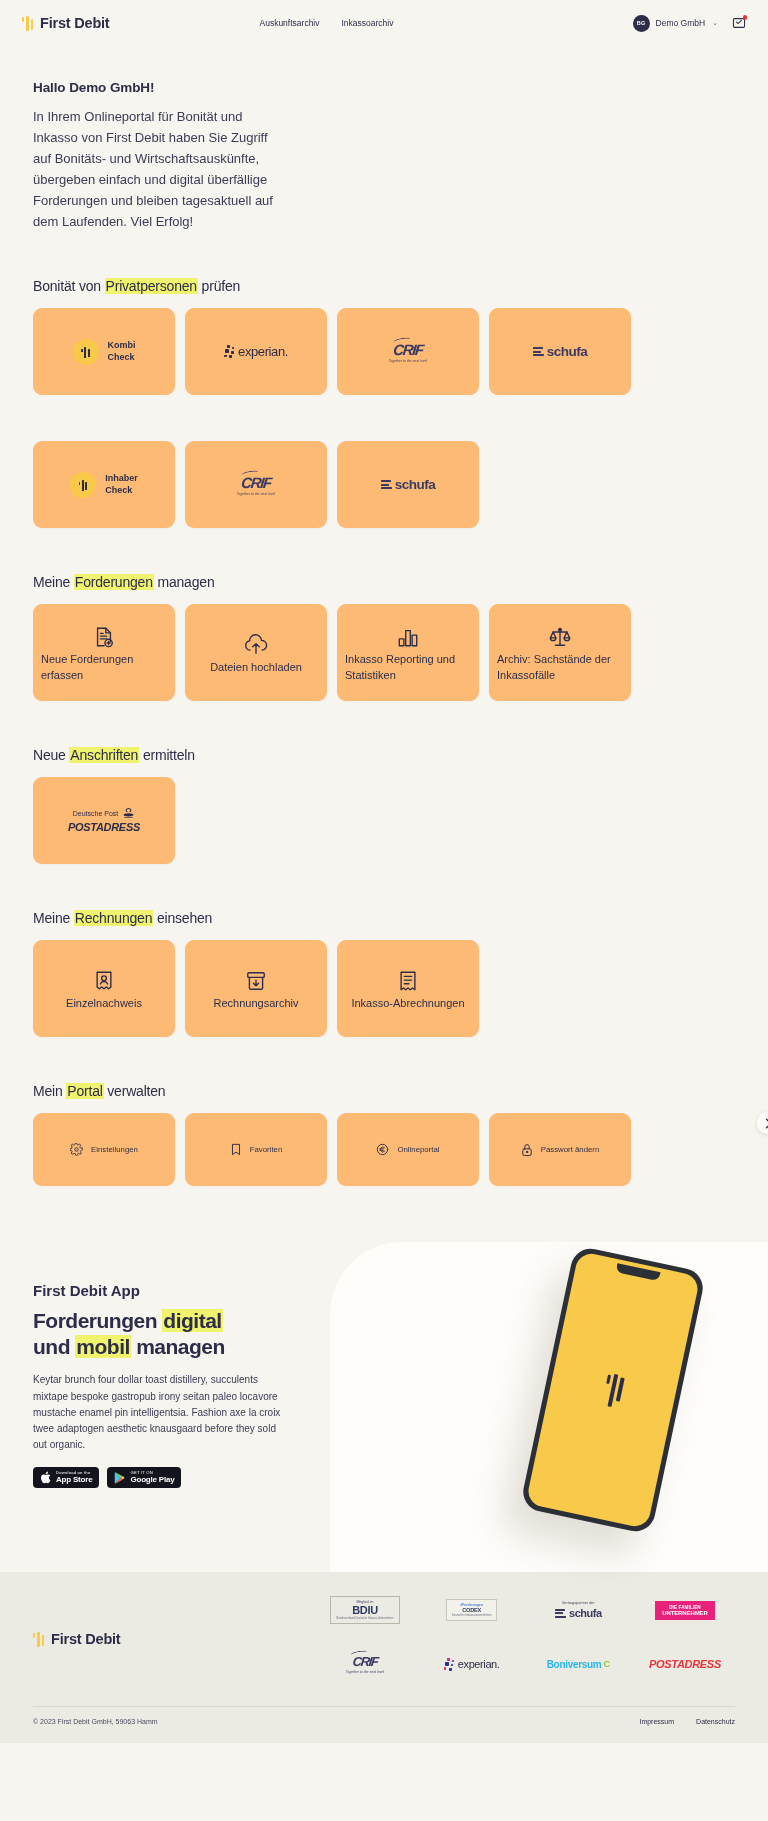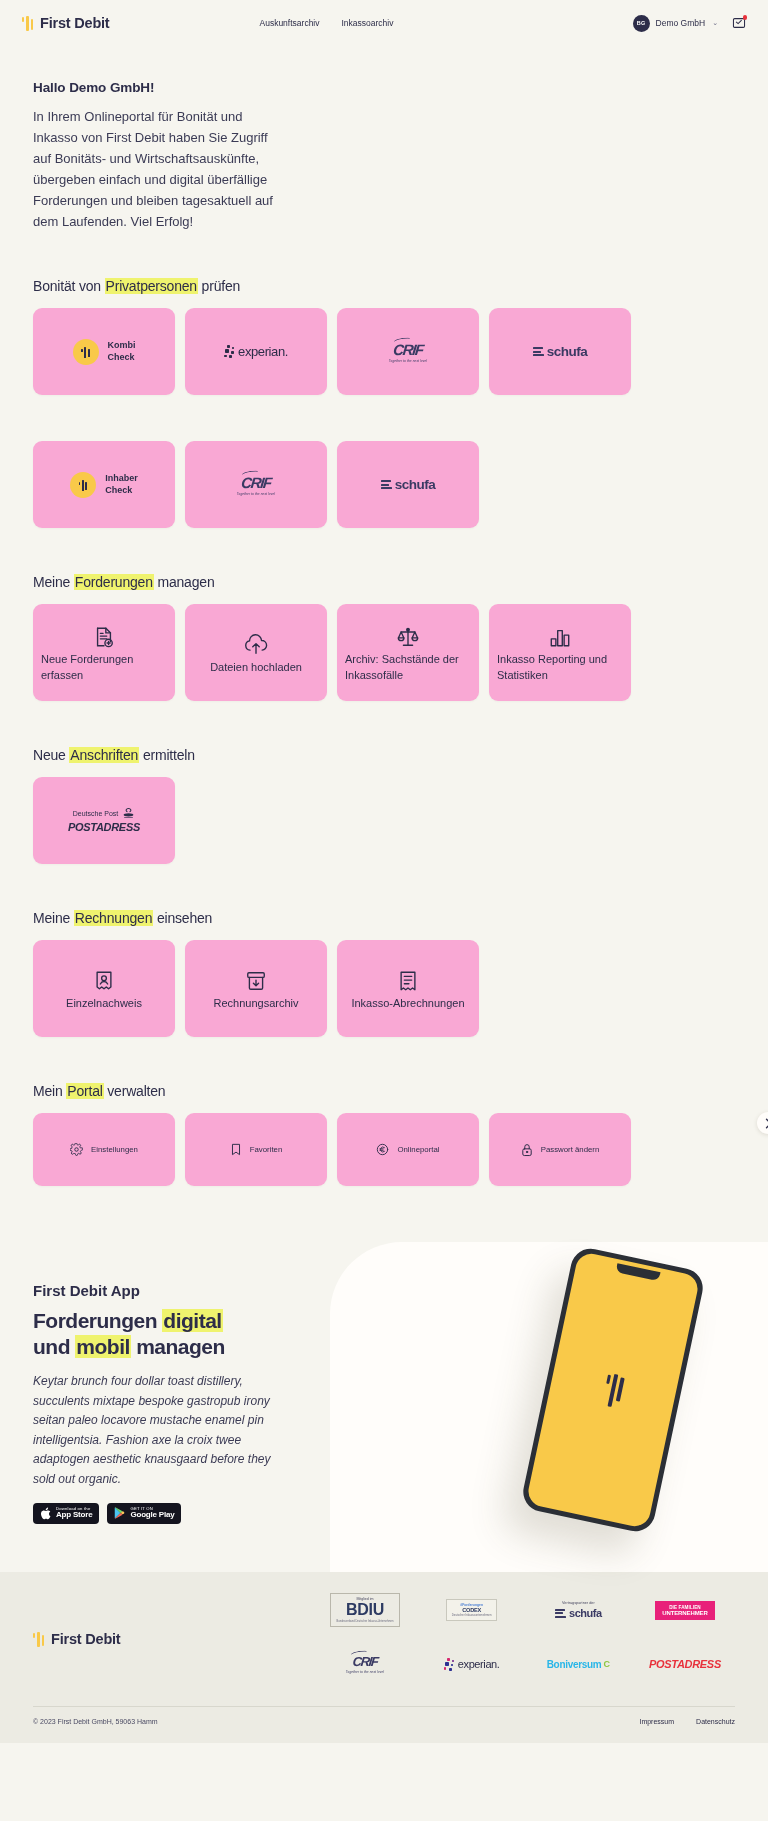--- a/index.html
+++ b/index.html
@@ -47,21 +47,21 @@
   .hero h1 { font-size:13.5px; font-weight:700; letter-spacing:-.1px; margin-bottom:11px; }
   .hero p { font-size:13px; line-height:1.62; color:#3b3b55; max-width:252px; }
 
   
   .section { padding:0 33px; margin-top:46px; }
   .section-title { font-size:14px; font-weight:500; letter-spacing:-.2px; margin-bottom:14px; }
   .hl { background:#eff36e; padding:0 1px; }
 
   .grid { display:flex; gap:10px; }
   .card {
-    background:#f9a8d4; border-radius:9px; flex:0 0 142px; height:87px;
+    background:#fdba74; border-radius:9px; flex:0 0 142px; height:87px;
     display:flex; align-items:center; justify-content:center;
     box-shadow:0 1px 2px rgba(60,50,20,.035);
   }
   .card.tall { height:97px; }
 
   
   .check-logo { display:flex; align-items:center; gap:9px; }
   .coin {
     width:26px; height:26px; border-radius:50%; background:#f9c949;
     display:flex; align-items:flex-end; justify-content:center; gap:1.5px; padding-bottom:7px;
@@ -129,21 +129,21 @@
 
   
   .app-section { position:relative; margin-top:56px; height:330px; }
   .app-bg {
     position:absolute; right:0; top:0; width:438px; height:330px;
     background:#fffdfa; border-top-left-radius:72px;
   }
   .app-inner { position:relative; padding:40px 33px 0 33px; width:330px; }
   .app-kicker { font-size:15px; font-weight:700; margin-bottom:9px; }
   .app-head { font-size:21px; font-weight:700; line-height:1.24; letter-spacing:-.5px; margin-bottom:12px; }
-  .app-text { font-size:12px; line-height:1.62; color:#3b3b55; max-width:252px; margin-bottom:14px;font-style:italic; }
+  .app-text { font-size:10px; line-height:1.62; color:#3b3b55; max-width:252px; margin-bottom:14px; }
   .stores { display:flex; gap:8px; }
   .store {
     background:#14141f; border-radius:4px; height:21px; padding:0 7px;
     display:flex; align-items:center; gap:5px; color:#fff;
   }
   .store-sub { font-size:4.2px; line-height:1.1; letter-spacing:.2px; }
   .store-main { font-size:8px; font-weight:700; line-height:1.1; letter-spacing:-.2px; }
 
   .phone-wrap { position:absolute; right:88px; top:14px; transform:rotate(12deg); }
   .phone {
@@ -166,21 +166,21 @@
   
   .footer { background:#ecebe3; padding:22px 33px 0 33px; margin-top:0; }
   .footer-top { display:flex; }
   .footer-brand { display:flex; align-items:center; gap:7px; padding-top:4px; }
   .partners { margin-left:auto; display:flex; flex-direction:column; gap:22px; width:420px; }
   .prow { display:flex; justify-content:space-between; align-items:center; }
   .pcell { width:100px; display:flex; align-items:center; justify-content:center; height:32px; }
 
   .bdiu { text-align:center; border:1px solid #b9b7ab; padding:3px 6px; background:#ecebe3; }
   .bdiu-top { font-size:3.6px; color:#4a4a63; }
-  .bdiu-main { font-size:16px; font-weight:700; letter-spacing:-.3px; color:#2d3b62; }
+  .bdiu-main { font-size:11px; font-weight:700; letter-spacing:-.3px; color:#2d3b62; }
   .bdiu-sub { font-size:2.6px; color:#6b6b7e; margin-top:1px; }
 
   .codex { background:#f3f2ea; border:1px solid #c9c8bd; padding:3px 5px; text-align:center; }
   .codex-top { font-size:3.4px; color:#4a7fd4; font-weight:700; }
   .codex-main { font-size:5.6px; font-weight:700; color:#2d3b62; letter-spacing:-.2px; }
   .codex-sub { font-size:2.8px; color:#6b6b7e; }
 
   .vpart { text-align:center; }
   .vpart-top { font-size:3.8px; color:#4a4a63; margin-bottom:2px; }
 
@@ -369,39 +369,39 @@
           <svg width="24" height="22" viewBox="0 0 26 22" fill="none" stroke="#2d2d49" stroke-width="1.5" stroke-linecap="round" stroke-linejoin="round">
             <path d="M6.5 16.5A5 5 0 016 6.6 6.5 6.5 0 0119 6.2a4.8 4.8 0 01.6 10.3"></path>
             <path d="M13 20V9.5M9.5 13L13 9.5l3.5 3.5"></path>
           </svg>
         </span>
         <span class="lbl">Dateien hochladen</span>
       </div>
 
       <div class="card tall icard">
         <span class="ic">
+          <svg width="22" height="22" viewBox="0 0 24 24" fill="none" stroke="#2d2d49" stroke-width="1.5" stroke-linejoin="round">
+            <rect x="2.5" y="14" width="5" height="7.5"></rect>
+            <rect x="9.5" y="5" width="5" height="16.5"></rect>
+            <rect x="16.5" y="10" width="5" height="11.5"></rect>
+          </svg>
+        </span>
+        <span class="lbl">Inkasso Reporting und Statistiken</span>
+      </div>
+
+      <div class="card tall icard">
+        <span class="ic">
           <svg width="24" height="22" viewBox="0 0 24 24" fill="none" stroke="#2d2d49" stroke-width="1.5" stroke-linecap="round" stroke-linejoin="round">
             <path d="M12 3.5v17M7 21h10M4.5 6.5h15"></path>
             <path d="M4.5 6.5L1.5 13h6zM19.5 6.5L16.5 13h6z"></path>
             <path d="M1.5 13a3 3 0 006 0M16.5 13a3 3 0 006 0"></path>
             <circle cx="12" cy="4" r="1.4" fill="#2d2d49"></circle>
           </svg>
         </span>
         <span class="lbl">Archiv: Sachstände der Inkassofälle</span>
-      </div>
-
-      <div class="card tall icard">
-        <span class="ic">
-          <svg width="22" height="22" viewBox="0 0 24 24" fill="none" stroke="#2d2d49" stroke-width="1.5" stroke-linejoin="round">
-            <rect x="2.5" y="14" width="5" height="7.5"></rect>
-            <rect x="9.5" y="5" width="5" height="16.5"></rect>
-            <rect x="16.5" y="10" width="5" height="11.5"></rect>
-          </svg>
-        </span>
-        <span class="lbl">Inkasso Reporting und Statistiken</span>
       </div>
 
     </div>
   </div>
 
   <div class="section">
     <div class="section-title">
       <span>Neue </span><span class="hl">Anschriften</span><span> ermitteln</span>
     </div>
     <div class="grid">

